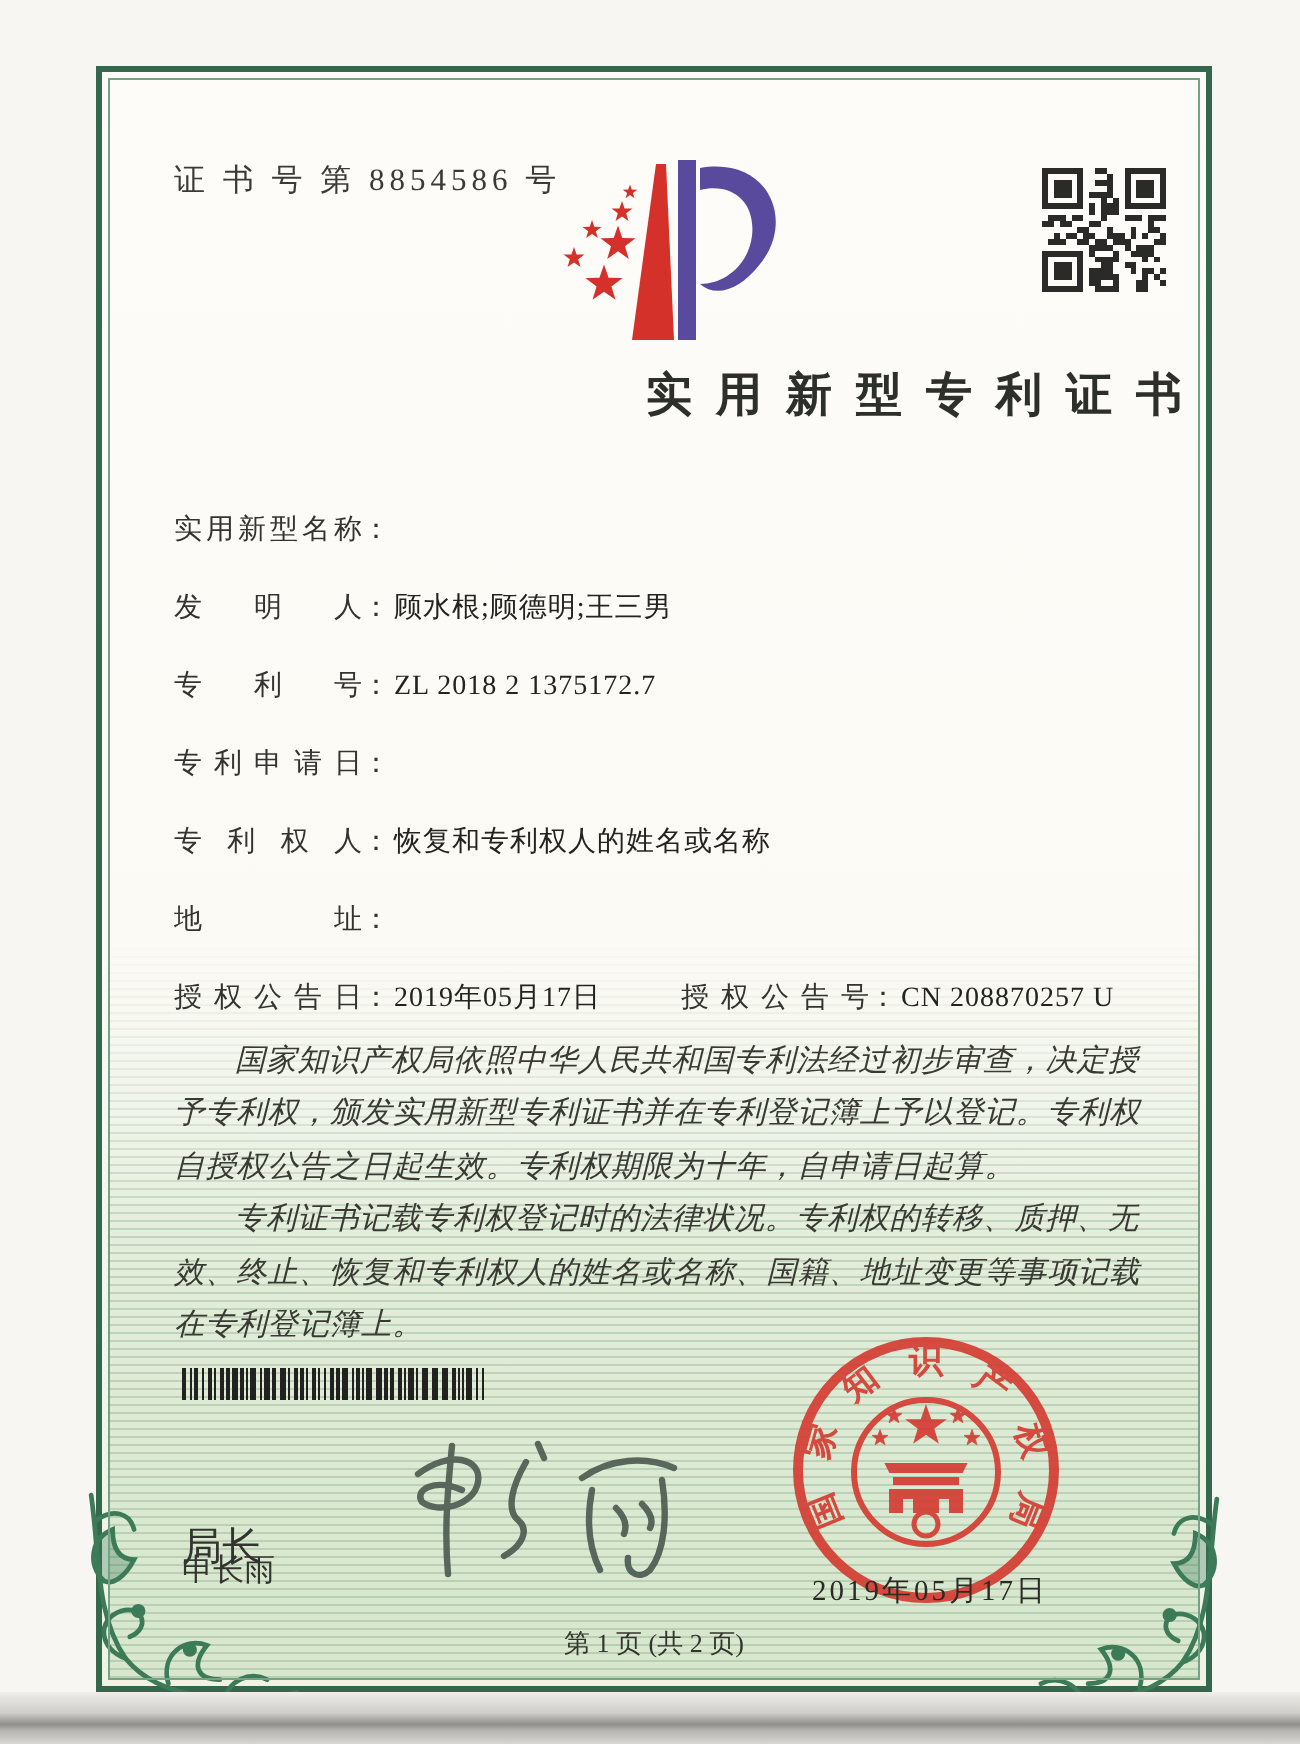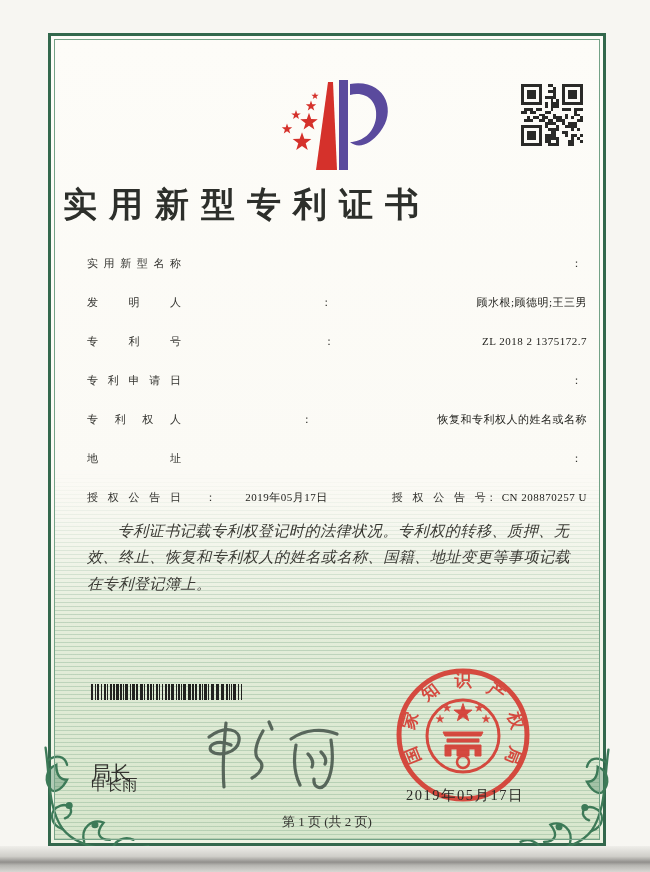--- a/index.html
+++ b/index.html
@@ -27,26 +27,26 @@
       linear-gradient(180deg,rgba(223,234,214,0) 0%,rgba(221,233,211,.75) 45%,rgba(214,229,203,.95) 100%);
     -webkit-mask-image:linear-gradient(180deg,transparent 0%,#000 40%);
             mask-image:linear-gradient(180deg,transparent 0%,#000 40%);
   }
   
   .certno{position:absolute;left:36px;top:44px;font-size:15.5px;letter-spacing:2.5px;color:#3a3a36;}
   .logo{position:absolute;left:220px;top:36px;}
   .qr{position:absolute;left:470px;top:48px;width:62px;height:62px;}
   .qr svg{width:62px;height:62px;}
   .title{
-    position:absolute;left:0;top:146px;width:100%;text-align:left;
-    font-size:34px;font-weight:600;letter-spacing:12px;text-indent:12px;color:#2d2f2b;
+    position:absolute;left:0;top:146px;width:100%;text-align:right;
+    font-size:23px;font-weight:600;letter-spacing:12px;text-indent:12px;color:#2d2f2b;
   }
   
   .fields{position:absolute;left:36px;top:220px;width:500px;display:flex;flex-direction:column;gap:17px;}
-  .frow{display:flex;align-items:baseline;height:22px;font-size:11px;white-space:nowrap;justify-content:space-between;}
+  .frow{display:flex;align-items:baseline;height:22px;font-size:14px;white-space:nowrap;}
   .flabel{display:inline-block;width:94px;text-align:justify;text-align-last:justify;color:#33332f;}
   .fcolon{display:inline-block;width:16px;color:#33332f;}
   .fvalue{letter-spacing:.5px;color:#23231f;}
   .fpair2{margin-left:40px;display:flex;align-items:baseline;}
   
   .paras{position:absolute;left:36px;top:482px;width:486px;font-size:15.2px;line-height:1.74;
     letter-spacing:.4px;color:#3a3a34;font-style:italic;}
   .paras p{margin:0;text-indent:2em;}
   
   .barcode{position:absolute;left:40px;top:648px;height:16px;white-space:nowrap;font-size:0;}
@@ -75,20 +75,21 @@
     background:linear-gradient(180deg,#efeeea 0%,#cfcec9 40%,#918f8c 62%,#b5b4b0 74%,#d8d7d3 100%);
   }
 </style>
 </head>
 <body>
 
 <div class="scan">
   <div class="frame">
     <div class="waves"></div>
 
+    <div class="certno">证 书 号 第 8854586 号</div>
 
     <div class="logo">
       <svg width="130" height="110" viewBox="0 0 130 110">
         <defs>
           <path id="star" d="M0,-10 L2.35,-3.24 L9.51,-3.09 L3.8,1.24 L5.88,8.09 L0,4 L-5.88,8.09 L-3.8,1.24 L-9.51,-3.09 L-2.35,-3.24 Z" fill="#d5312b"></path>
         </defs>
         <path d="M57,10 L62,10 L66,98 L45,98 Z" fill="#d5312b"></path>
         <path d="M68,8 L77,8 L77,98 L68,98 Z" fill="#5a4a9d"></path>
         <path d="M79,12 C113,6 127,38 109,60 C99,73 87,77 79,70 C91,70 103,61 105,46 C107,29 95,19 79,23 Z" fill="#5a4a9d"></path>
         <use href="#star" transform="translate(44,24) scale(0.38)"></use>
@@ -362,20 +363,21 @@
         <span class="fvalue">2019年05月17日</span>
         <span class="fpair2">
           <span class="flabel">授权公告号</span>
             <span class="fcolon">：</span>
           <span class="fvalue">CN 208870257 U</span>
         </span>
       </div>
     </div>
 
     <div class="paras">
+      <p>国家知识产权局依照中华人民共和国专利法经过初步审查，决定授予专利权，颁发实用新型专利证书并在专利登记簿上予以登记。专利权自授权公告之日起生效。专利权期限为十年，自申请日起算。</p>
       <p>专利证书记载专利权登记时的法律状况。专利权的转移、质押、无效、终止、恢复和专利权人的姓名或名称、国籍、地址变更等事项记载在专利登记簿上。</p>
     </div>
 
     <div class="barcode" id="barcode"><span style="width: 2px; margin-right: 2px;"></span><span style="width: 1px; margin-right: 1px;"></span><span style="width: 2px; margin-right: 2px;"></span><span style="width: 1px; margin-right: 2px;"></span><span style="width: 2px; margin-right: 1px;"></span><span style="width: 1px; margin-right: 2px;"></span><span style="width: 2px; margin-right: 1px;"></span><span style="width: 2px; margin-right: 1px;"></span><span style="width: 3px; margin-right: 1px;"></span><span style="width: 2px; margin-right: 1px;"></span><span style="width: 1px; margin-right: 1px;"></span><span style="width: 3px; margin-right: 2px;"></span><span style="width: 1px; margin-right: 1px;"></span><span style="width: 3px; margin-right: 1px;"></span><span style="width: 2px; margin-right: 2px;"></span><span style="width: 3px; margin-right: 1px;"></span><span style="width: 1px; margin-right: 2px;"></span><span style="width: 2px; margin-right: 1px;"></span><span style="width: 2px; margin-right: 1px;"></span><span style="width: 1px; margin-right: 2px;"></span><span style="width: 2px; margin-right: 1px;"></span><span style="width: 1px; margin-right: 2px;"></span><span style="width: 1px; margin-right: 2px;"></span><span style="width: 2px; margin-right: 1px;"></span><span style="width: 2px; margin-right: 1px;"></span><span style="width: 3px; margin-right: 2px;"></span><span style="width: 1px; margin-right: 1px;"></span><span style="width: 2px; margin-right: 1px;"></span><span style="width: 1px; margin-right: 1px;"></span><span style="width: 3px; margin-right: 2px;"></span><span style="width: 3px; margin-right: 1px;"></span><span style="width: 2px; margin-right: 1px;"></span><span style="width: 2px; margin-right: 2px;"></span><span style="width: 2px; margin-right: 1px;"></span><span style="width: 1px; margin-right: 1px;"></span><span style="width: 3px; margin-right: 1px;"></span><span style="width: 1px; margin-right: 2px;"></span><span style="width: 3px; margin-right: 2px;"></span><span style="width: 3px; margin-right: 2px;"></span><span style="width: 3px; margin-right: 2px;"></span><span style="width: 2px; margin-right: 1px;"></span><span style="width: 1px; margin-right: 1px;"></span><span style="width: 1px; margin-right: 1px;"></span><span style="width: 3px; margin-right: 2px;"></span><span style="width: 1px; margin-right: 2px;"></span><span style="width: 1px; margin-right: 1px;"></span></div>
 
     <div class="signer-title">局长</div>
     <div class="signer-name">申长雨</div>
 
     <div class="signature">
       <svg width="165" height="90" viewBox="0 0 165 90" fill="none" stroke="#47564c" stroke-width="3.2" stroke-linecap="round" opacity="0.88">

